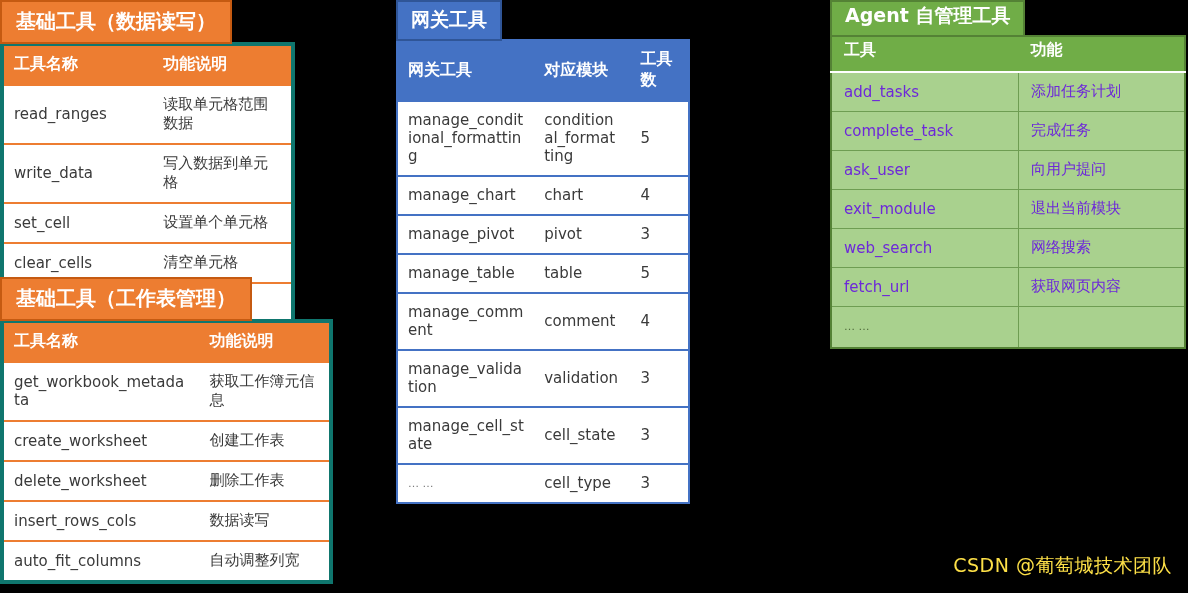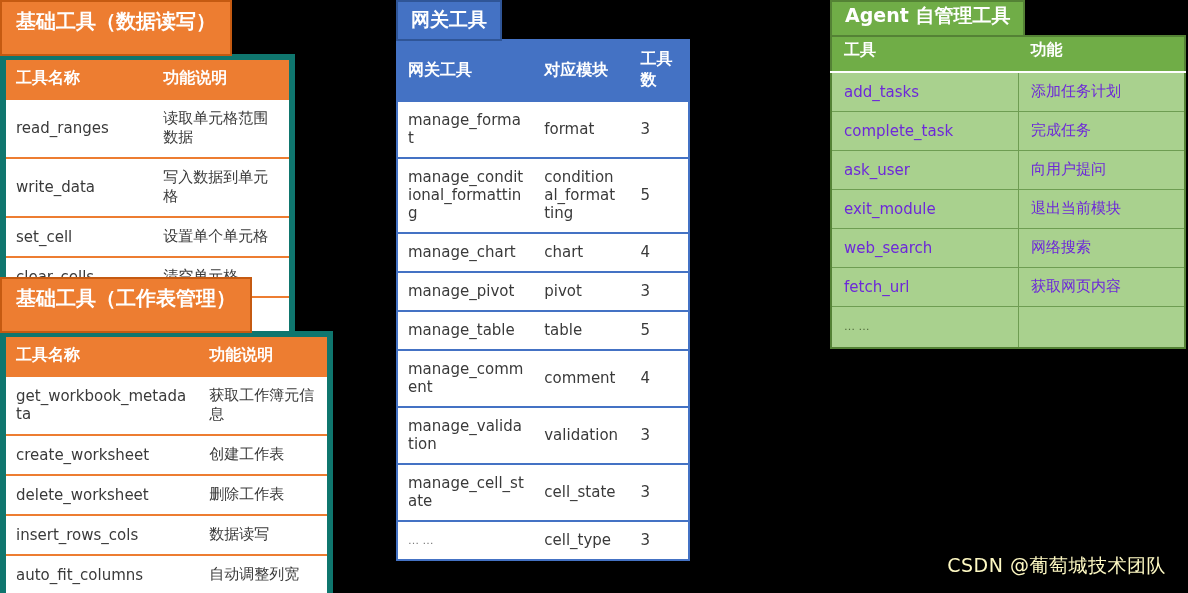--- a/index.html
+++ b/index.html
@@ -24,21 +24,21 @@
     display: inline-block;
     font-weight: bold;
     color: #ffffff;
     white-space: nowrap;
     box-sizing: border-box;
   }
   .title-tab.orange {
     background: #ed7d31;
     border: 2px solid #c55a11;
     font-size: 20px;
-    padding: 6px 14px 19px 14px;
+    padding: 6px 14px 7px 14px;
   }
   .title-tab.blue {
     background: #4472c4;
     border: 2px solid #2f5597;
     font-size: 19px;
     padding: 5px 13px 6px 13px;
   }
   .title-tab.green {
     background: #70ad47;
     border: 2px solid #548235;
@@ -54,21 +54,21 @@
   }
   table.grid td, table.grid th {
     text-align: left;
     vertical-align: middle;
     overflow-wrap: break-word;
     word-break: break-all;
   }
 
   
   .t-orange {
-    border: 6px solid #0f766e;
+    border: 4px solid #0f766e;
     background: #ffffff;
   }
   .t-orange th {
     background: #ed7d31;
     color: #ffffff;
     font-size: 16px;
     font-weight: bold;
     padding: 8px 10px 9px 10px;
     border: none;
   }
@@ -151,23 +151,23 @@
   #panel-agent         { left: 830px; top: 0px;  width: 356px; }
 
   #panel-basic-io .table-wrap     { margin-top: -2px; }
   #panel-basic-sheet .table-wrap  { margin-top: -2px; }
   #panel-gateway .table-wrap      { margin-top: -2px; }
   #panel-agent .table-wrap        { margin-top: -2px; }
 
   
   #watermark {
     position: absolute;
-    right: 22px;
+    right: 16px;
     bottom: 14px;
-    color: #fef9c3;
+    color: #fde047;
     font-size: 19px;
     letter-spacing: 0.5px;
     white-space: nowrap;
   }
 </style>
 </head>
 <body>
 
 <div class="panel" id="panel-basic-io">
   <div class="title-tab orange">基础工具（数据读写）</div>
@@ -265,25 +265,20 @@
         </colgroup>
       <thead>
         <tr>
           <th>网关工具</th>
           <th>对应模块</th>
           <th>工具数</th>
         </tr>
       </thead>
       <tbody>
         <tr>
-          <td>manage_format</td>
-          <td>format</td>
-          <td>3</td>
-        </tr>
-        <tr>
           <td>manage_conditional_formatting</td>
           <td>conditional_formatting</td>
           <td>5</td>
         </tr>
         <tr>
           <td>manage_chart</td>
           <td>chart</td>
           <td>4</td>
         </tr>
         <tr>

